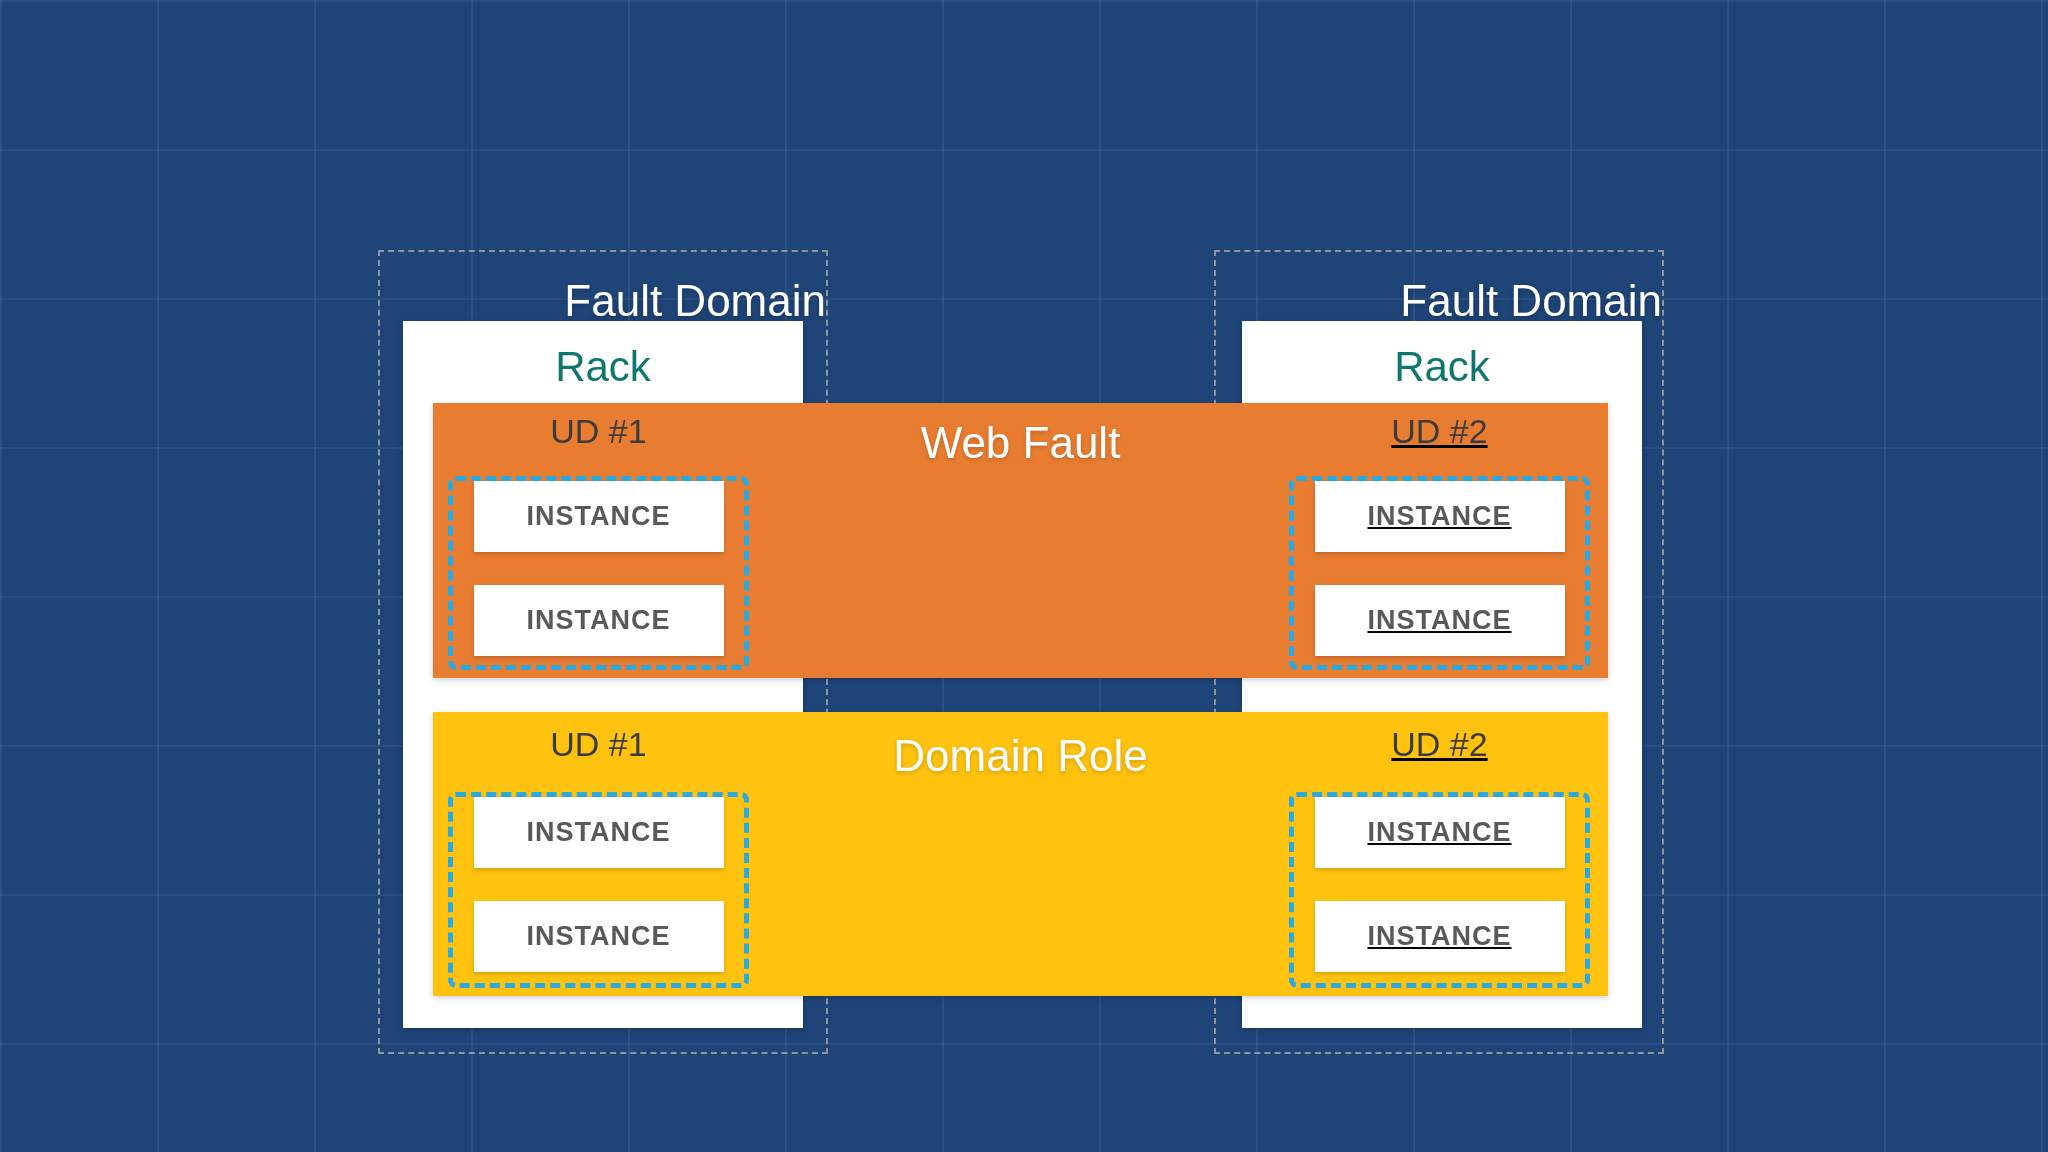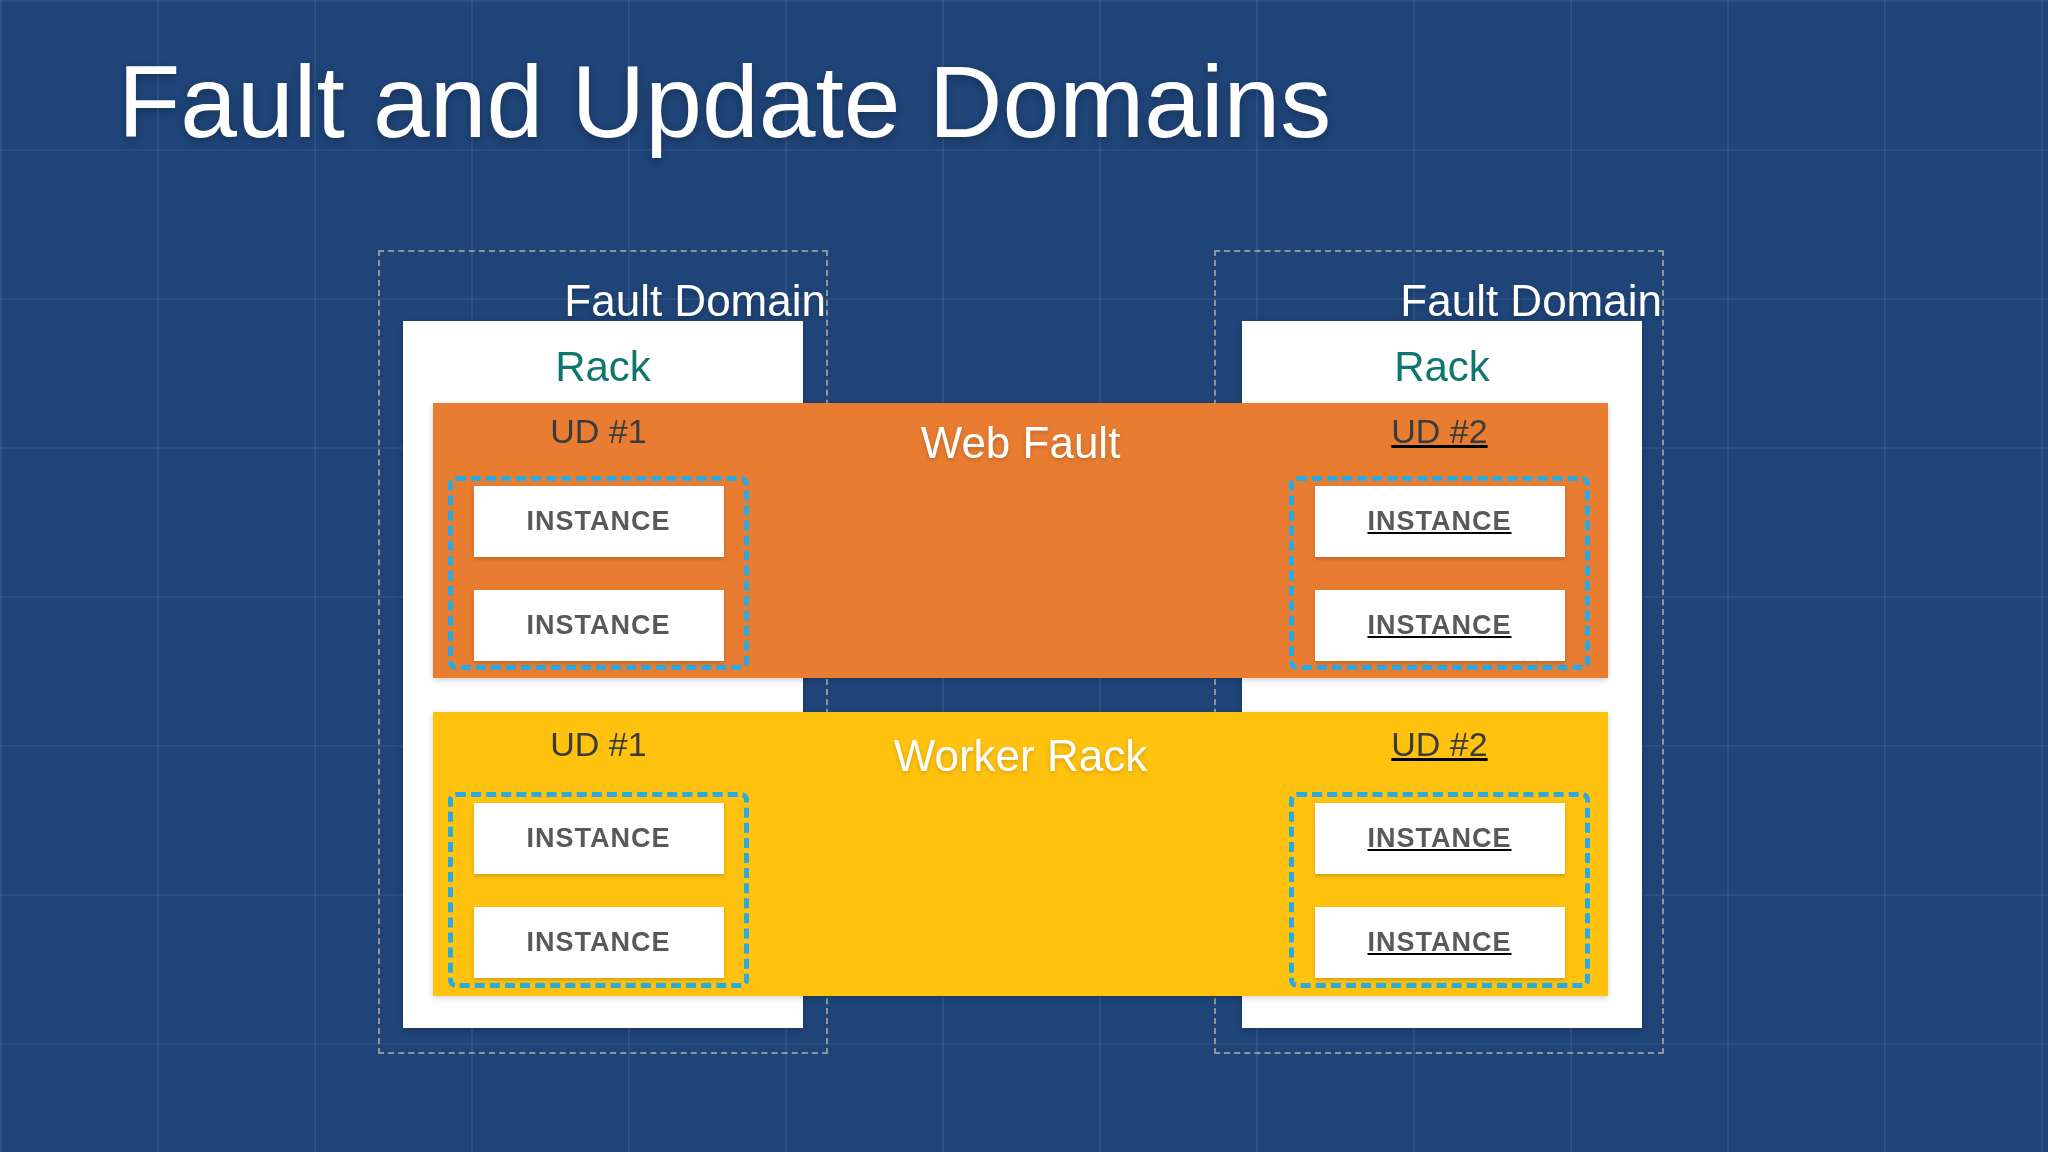--- a/index.html
+++ b/index.html
@@ -73,36 +73,35 @@
   .ud-label{
     text-align:center; font-size:34px; color:#3A3B3D;
     display:flex; align-items:center; justify-content:center;
   }
   .band.web    .ud-label{ height:57px; }
   .band.worker .ud-label{ height:64px; }
   .ud-group{
     flex:1; margin-bottom:8px;
     border:5px dashed #2BA9E1; border-radius:8px;
     display:flex; flex-direction:column;
-    justify-content:center; gap:33px;
+    gap:33px;
   }
   .instance{
     width:250px; height:71px; margin:0 auto;
     background:#ffffff;
     box-shadow:0 2px 4px rgba(0,0,0,0.18);
     display:flex; align-items:center; justify-content:center;
     font-size:27px; font-weight:bold; letter-spacing:1px; color:#58595B;
   }
 </style>
 </head>
 <body>
 
 <div class="slide">
 
-  <h1 class="title">Fault and Update Domains</h1>
 
   <div class="fault-domain left">
     <div class="fd-label">Fault Domain</div>
   </div>
   <div class="fault-domain right">
     <div class="fd-label">Fault Domain</div>
   </div>
 
   <div class="rack left">
     <div class="rack-label">Rack</div>
@@ -125,21 +124,21 @@
     <div class="ud-col right">
       <div class="ud-label">UD #2</div>
       <div class="ud-group">
         <div class="instance">INSTANCE</div>
         <div class="instance">INSTANCE</div>
       </div>
     </div>
   </div>
 
   <div class="band worker">
-    <div class="band-label">Worker Rack</div>
+    <div class="band-label">Domain Role</div>
 
     <div class="ud-col left">
       <div class="ud-label">UD #1</div>
       <div class="ud-group">
         <div class="instance">INSTANCE</div>
         <div class="instance">INSTANCE</div>
       </div>
     </div>
 
     <div class="ud-col right">

